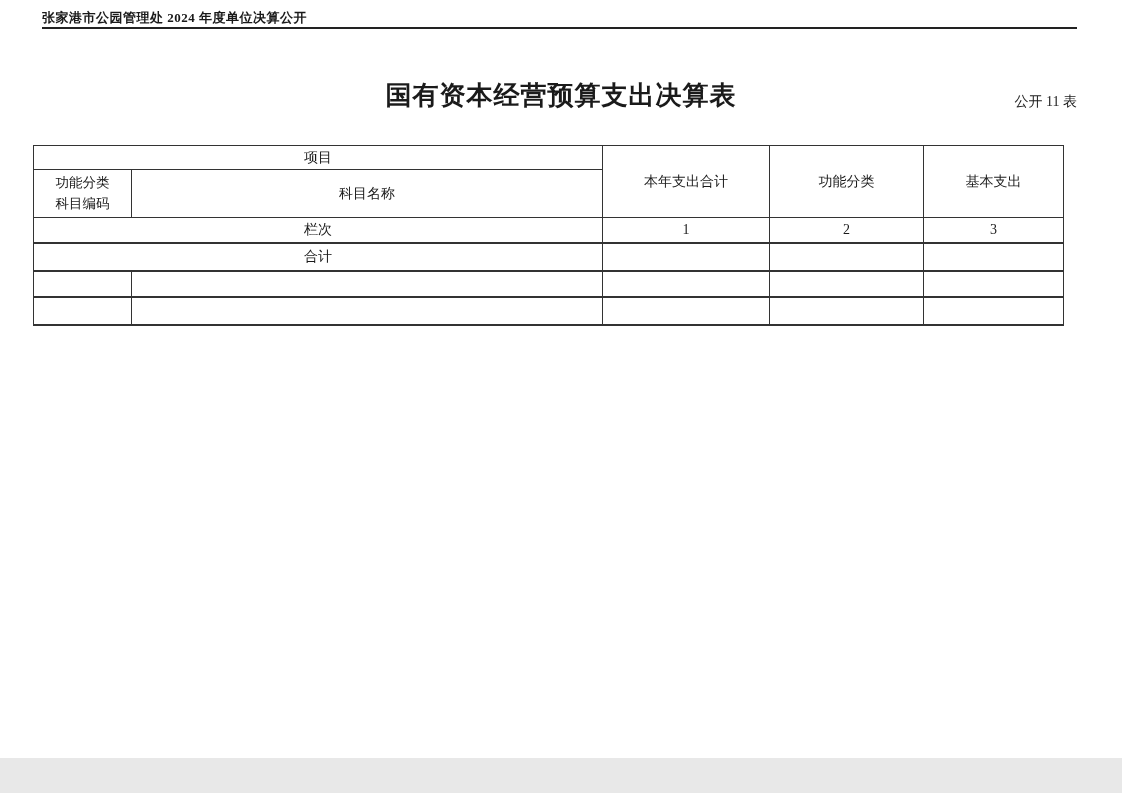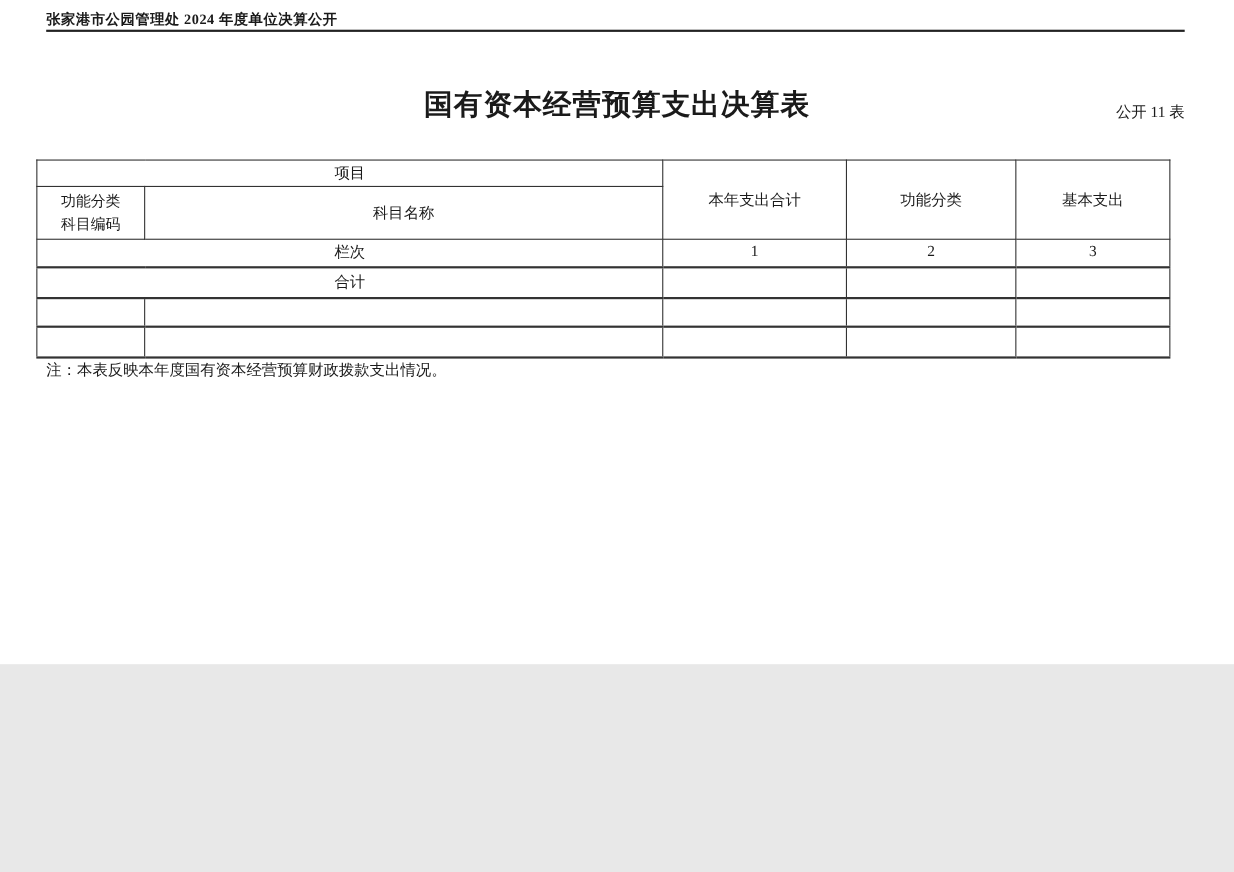--- a/index.html
+++ b/index.html
@@ -1,20 +1,20 @@
 <!DOCTYPE html>
 <html><head>
 <meta charset="utf-8">
 <style>
   * { margin: 0; padding: 0; box-sizing: border-box; }
   html, body { background: #e8e8e8; }
   .page {
     position: relative;
     width: 1122px;
-    height: 604px;
+    height: 758px;
     background: #ffffff;
     font-family: "Liberation Serif", "DejaVu Serif", serif;
     color: #1a1a1a;
     overflow: hidden;
   }
   .top-header {
     position: absolute;
     left: 42px;
     top: 9px;
     font-size: 13px;
@@ -155,18 +155,17 @@
         <td></td>
         <td></td>
         <td></td>
         <td></td>
         <td></td>
       </tr>
     </tbody>
   </table>
 
   <div class="notes">
-    <div>注：本表反映本年度国有资本经营预算财政拨款支出情况。</div>
   </div>
 
   <div class="page-number">– 25 –</div>
 
 </div>
 
 </body></html>

